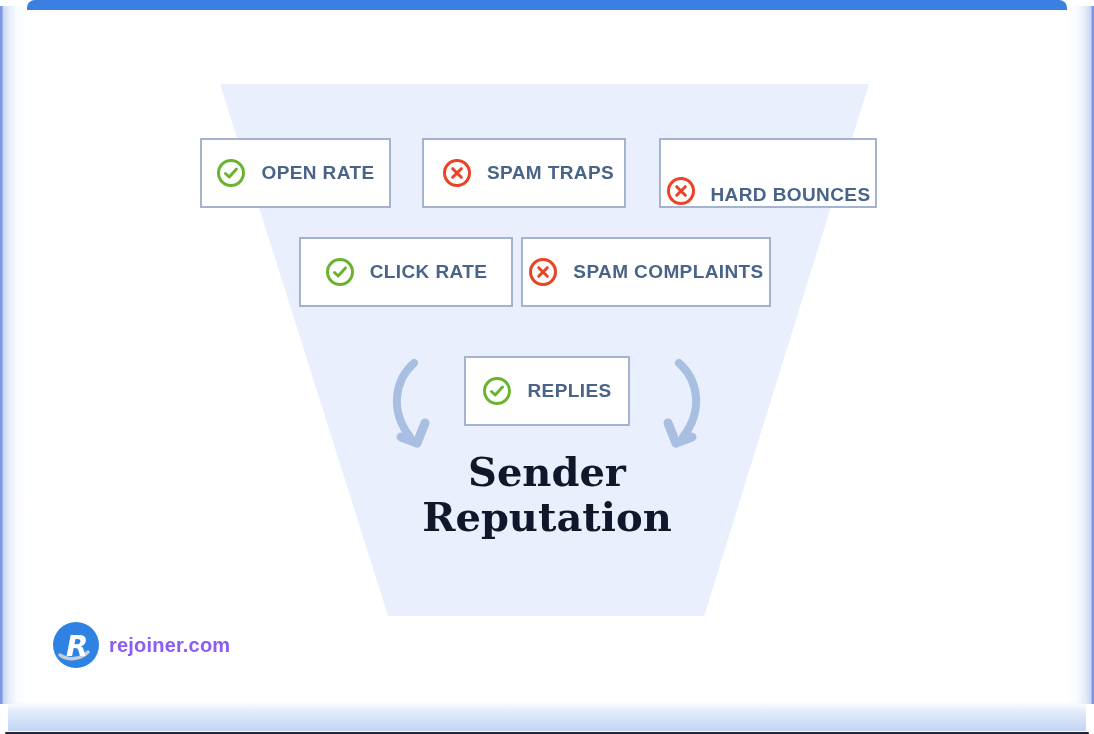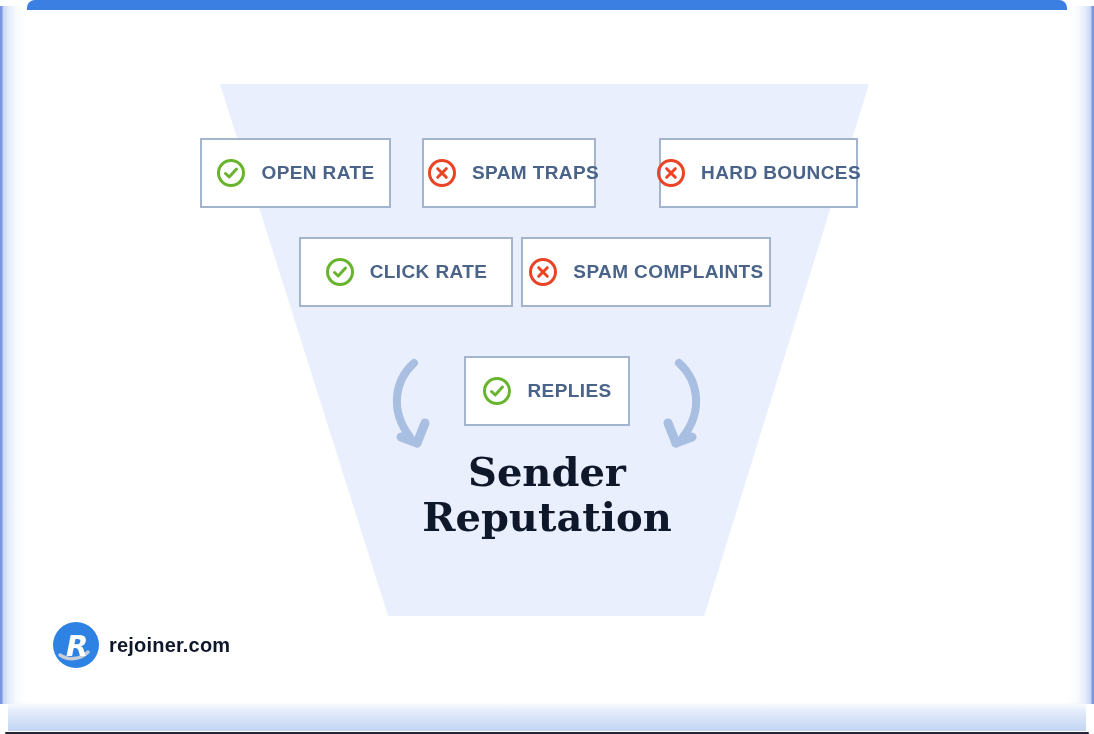--- a/index.html
+++ b/index.html
@@ -81,22 +81,22 @@
   }
   .metric-box .label {
     font-size: 19px;
     font-weight: 700;
     letter-spacing: 0.4px;
     color: #4a6389;
     white-space: nowrap;
   }
   .metric-box svg { display: block; flex: 0 0 auto; }
   .box-open-rate       { left: 200px; top: 138px; width: 191px; }
-  .box-spam-traps      { left: 422px; top: 138px; width: 174px; padding-left: 8px; }
-  .box-hard-bounces    { left: 659px; top: 138px; width: 199px; }
+  .box-spam-traps      { left: 422px; top: 138px; width: 204px; padding-left: 8px; }
+  .box-hard-bounces    { left: 659px; top: 138px; width: 218px; align-items: flex-end; }
   .box-click-rate      { left: 299px; top: 237px; width: 214px; }
   .box-spam-complaints { left: 521px; top: 237px; width: 250px; }
   .box-replies         { left: 464px; top: 356px; width: 166px; }
   
   .arrow { position: absolute; width: 52px; height: 96px; }
   .arrow-left  { left: 388px; top: 357px; }
   .arrow-right { left: 653px; top: 357px; transform: scaleX(-1); }
   
   .result-title {
     position: absolute;
@@ -112,21 +112,21 @@
   .brand {
     position: absolute;
     left: 53px; top: 622px;
     display: flex;
     align-items: center;
     gap: 10px;
   }
   .brand-url {
     font-size: 20px;
     font-weight: 700;
-    color: #0f172a;
+    color: #8b5cf6;
     letter-spacing: 0.2px;
     text-align: center;
   }
 </style>
 </head>
 <body>
 
 <div class="page">
 
   <div class="top-bar"></div>

